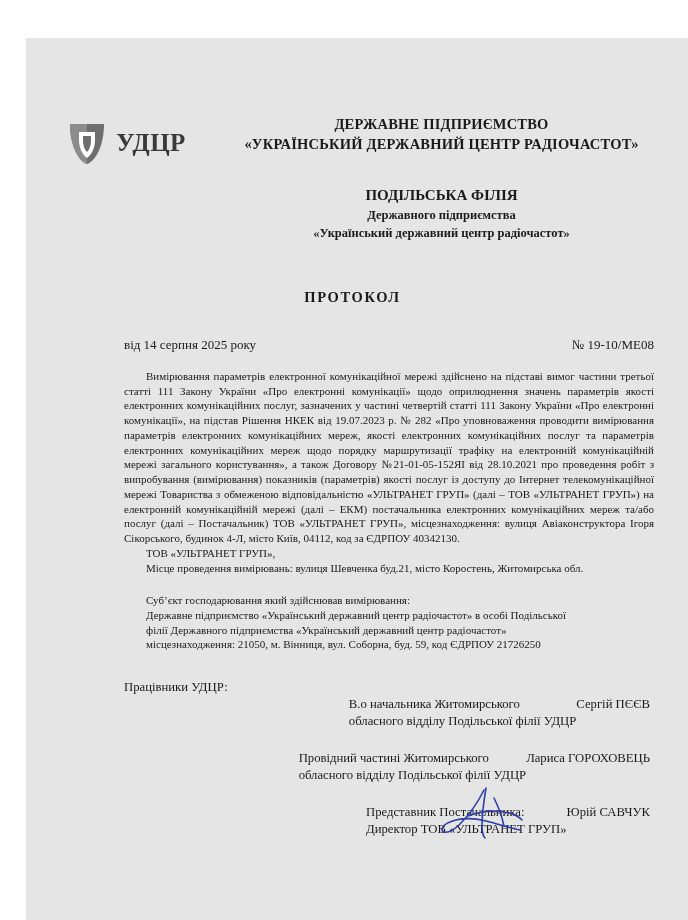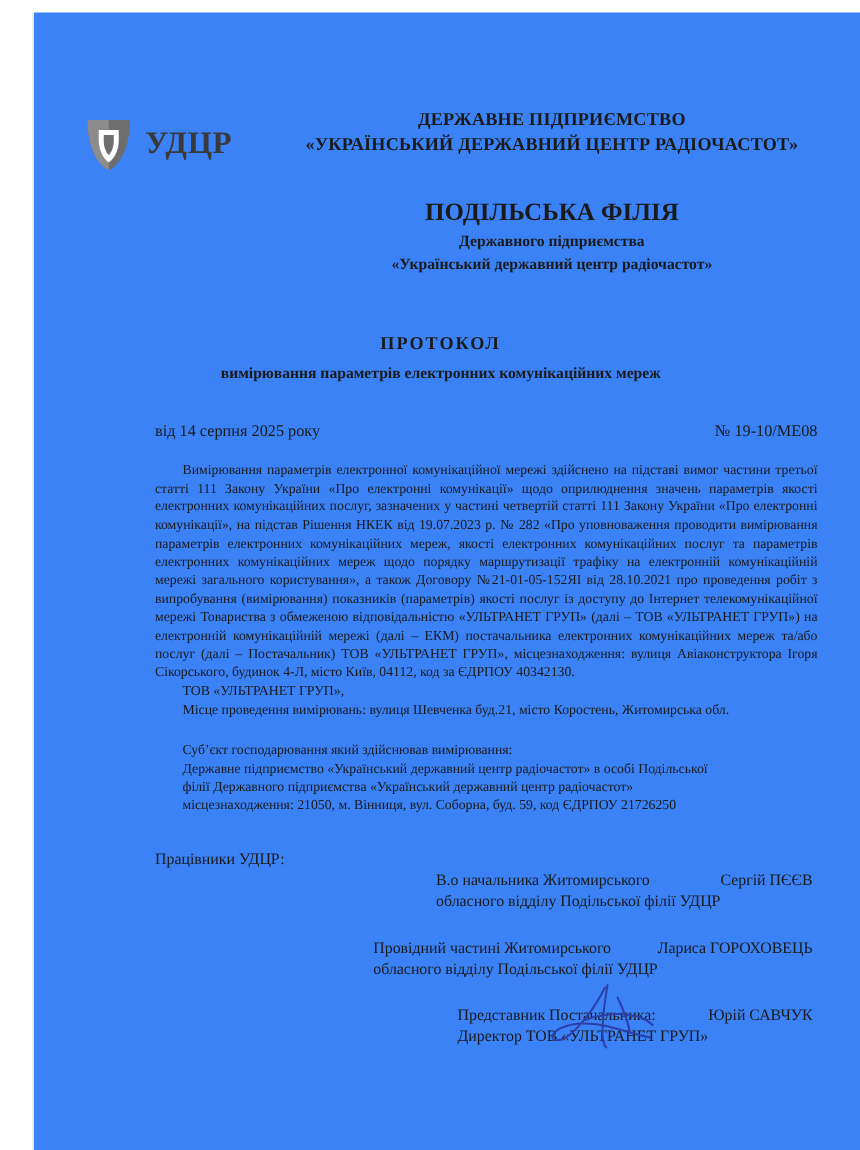--- a/index.html
+++ b/index.html
@@ -11,21 +11,22 @@
     width: 688px;
     height: 920px;
     font-family: "Liberation Serif", serif;
     color: #1a1a1a;
     position: relative;
     overflow: hidden;
   }
   .page {
     position: absolute;
     inset: 0;
-    background: #3b82f6;
+    background: #e5e5e5;
+    margin-top: 28px;
   }
   
   .scan-edge-left {
     position: absolute;
     left: 0; top: 0; bottom: 0;
     width: 26px;
     background: #ffffff;
     border-right: 1px solid #e3e3e3;
   }
   .scan-edge-top {
@@ -91,21 +92,21 @@
     letter-spacing: 0.2px;
   }
   .branch {
     margin-top: 21px;
     text-align: center;
     padding-right: 18px;
     padding-left: 196px;
   }
   .branch-line1 {
     font-weight: bold;
-    font-size: 20px;
+    font-size: 15px;
     margin-bottom: 4px;
   }
   .branch-line2 {
     font-weight: bold;
     font-size: 12.5px;
     margin-bottom: 3px;
   }
   .branch-line3 {
     font-weight: bold;
     font-size: 12.5px;
@@ -219,21 +220,20 @@
     </div>
 
     <div class="branch">
       <div class="branch-line1">ПОДІЛЬСЬКА ФІЛІЯ</div>
       <div class="branch-line2">Державного підприємства</div>
       <div class="branch-line3">«Український державний центр радіочастот»</div>
     </div>
 
     <div class="title-block">
       <div class="doc-title">ПРОТОКОЛ</div>
-      <div class="doc-subtitle">вимірювання параметрів електронних комунікаційних мереж</div>
     </div>
 
     <div class="meta-row">
       <span>від 14 серпня 2025 року</span>
       <span>№ 19-10/МЕ08</span>
     </div>
 
     <div class="body-block">
       <p>Вимірювання параметрів електронної комунікаційної мережі здійснено на підставі вимог частини третьої статті 111 Закону України «Про електронні комунікації» щодо оприлюднення значень параметрів якості електронних комунікаційних послуг, зазначених у частині четвертій статті 111 Закону України «Про електронні комунікації», на підстав Рішення НКЕК від 19.07.2023 р. № 282 «Про уповноваження проводити вимірювання параметрів електронних комунікаційних мереж, якості електронних комунікаційних послуг та параметрів електронних комунікаційних мереж щодо порядку маршрутизації трафіку на електронній комунікаційній мережі загального користування», а також   Договору №21-01-05-152ЯІ від 28.10.2021 про проведення робіт з випробування (вимірювання) показників (параметрів) якості послуг із доступу до Інтернет телекомунікаційної мережі Товариства з обмеженою відповідальністю «УЛЬТРАНЕТ ГРУП» (далі – ТОВ «УЛЬТРАНЕТ ГРУП») на електронній комунікаційній мережі (далі – ЕКМ) постачальника електронних комунікаційних мереж та/або послуг (далі – Постачальник) ТОВ «УЛЬТРАНЕТ ГРУП», місцезнаходження: вулиця Авіаконструктора Ігоря Сікорського, будинок 4-Л, місто Київ, 04112, код за ЄДРПОУ 40342130.</p>
       <p class="plain-line">ТОВ «УЛЬТРАНЕТ ГРУП»,</p>

